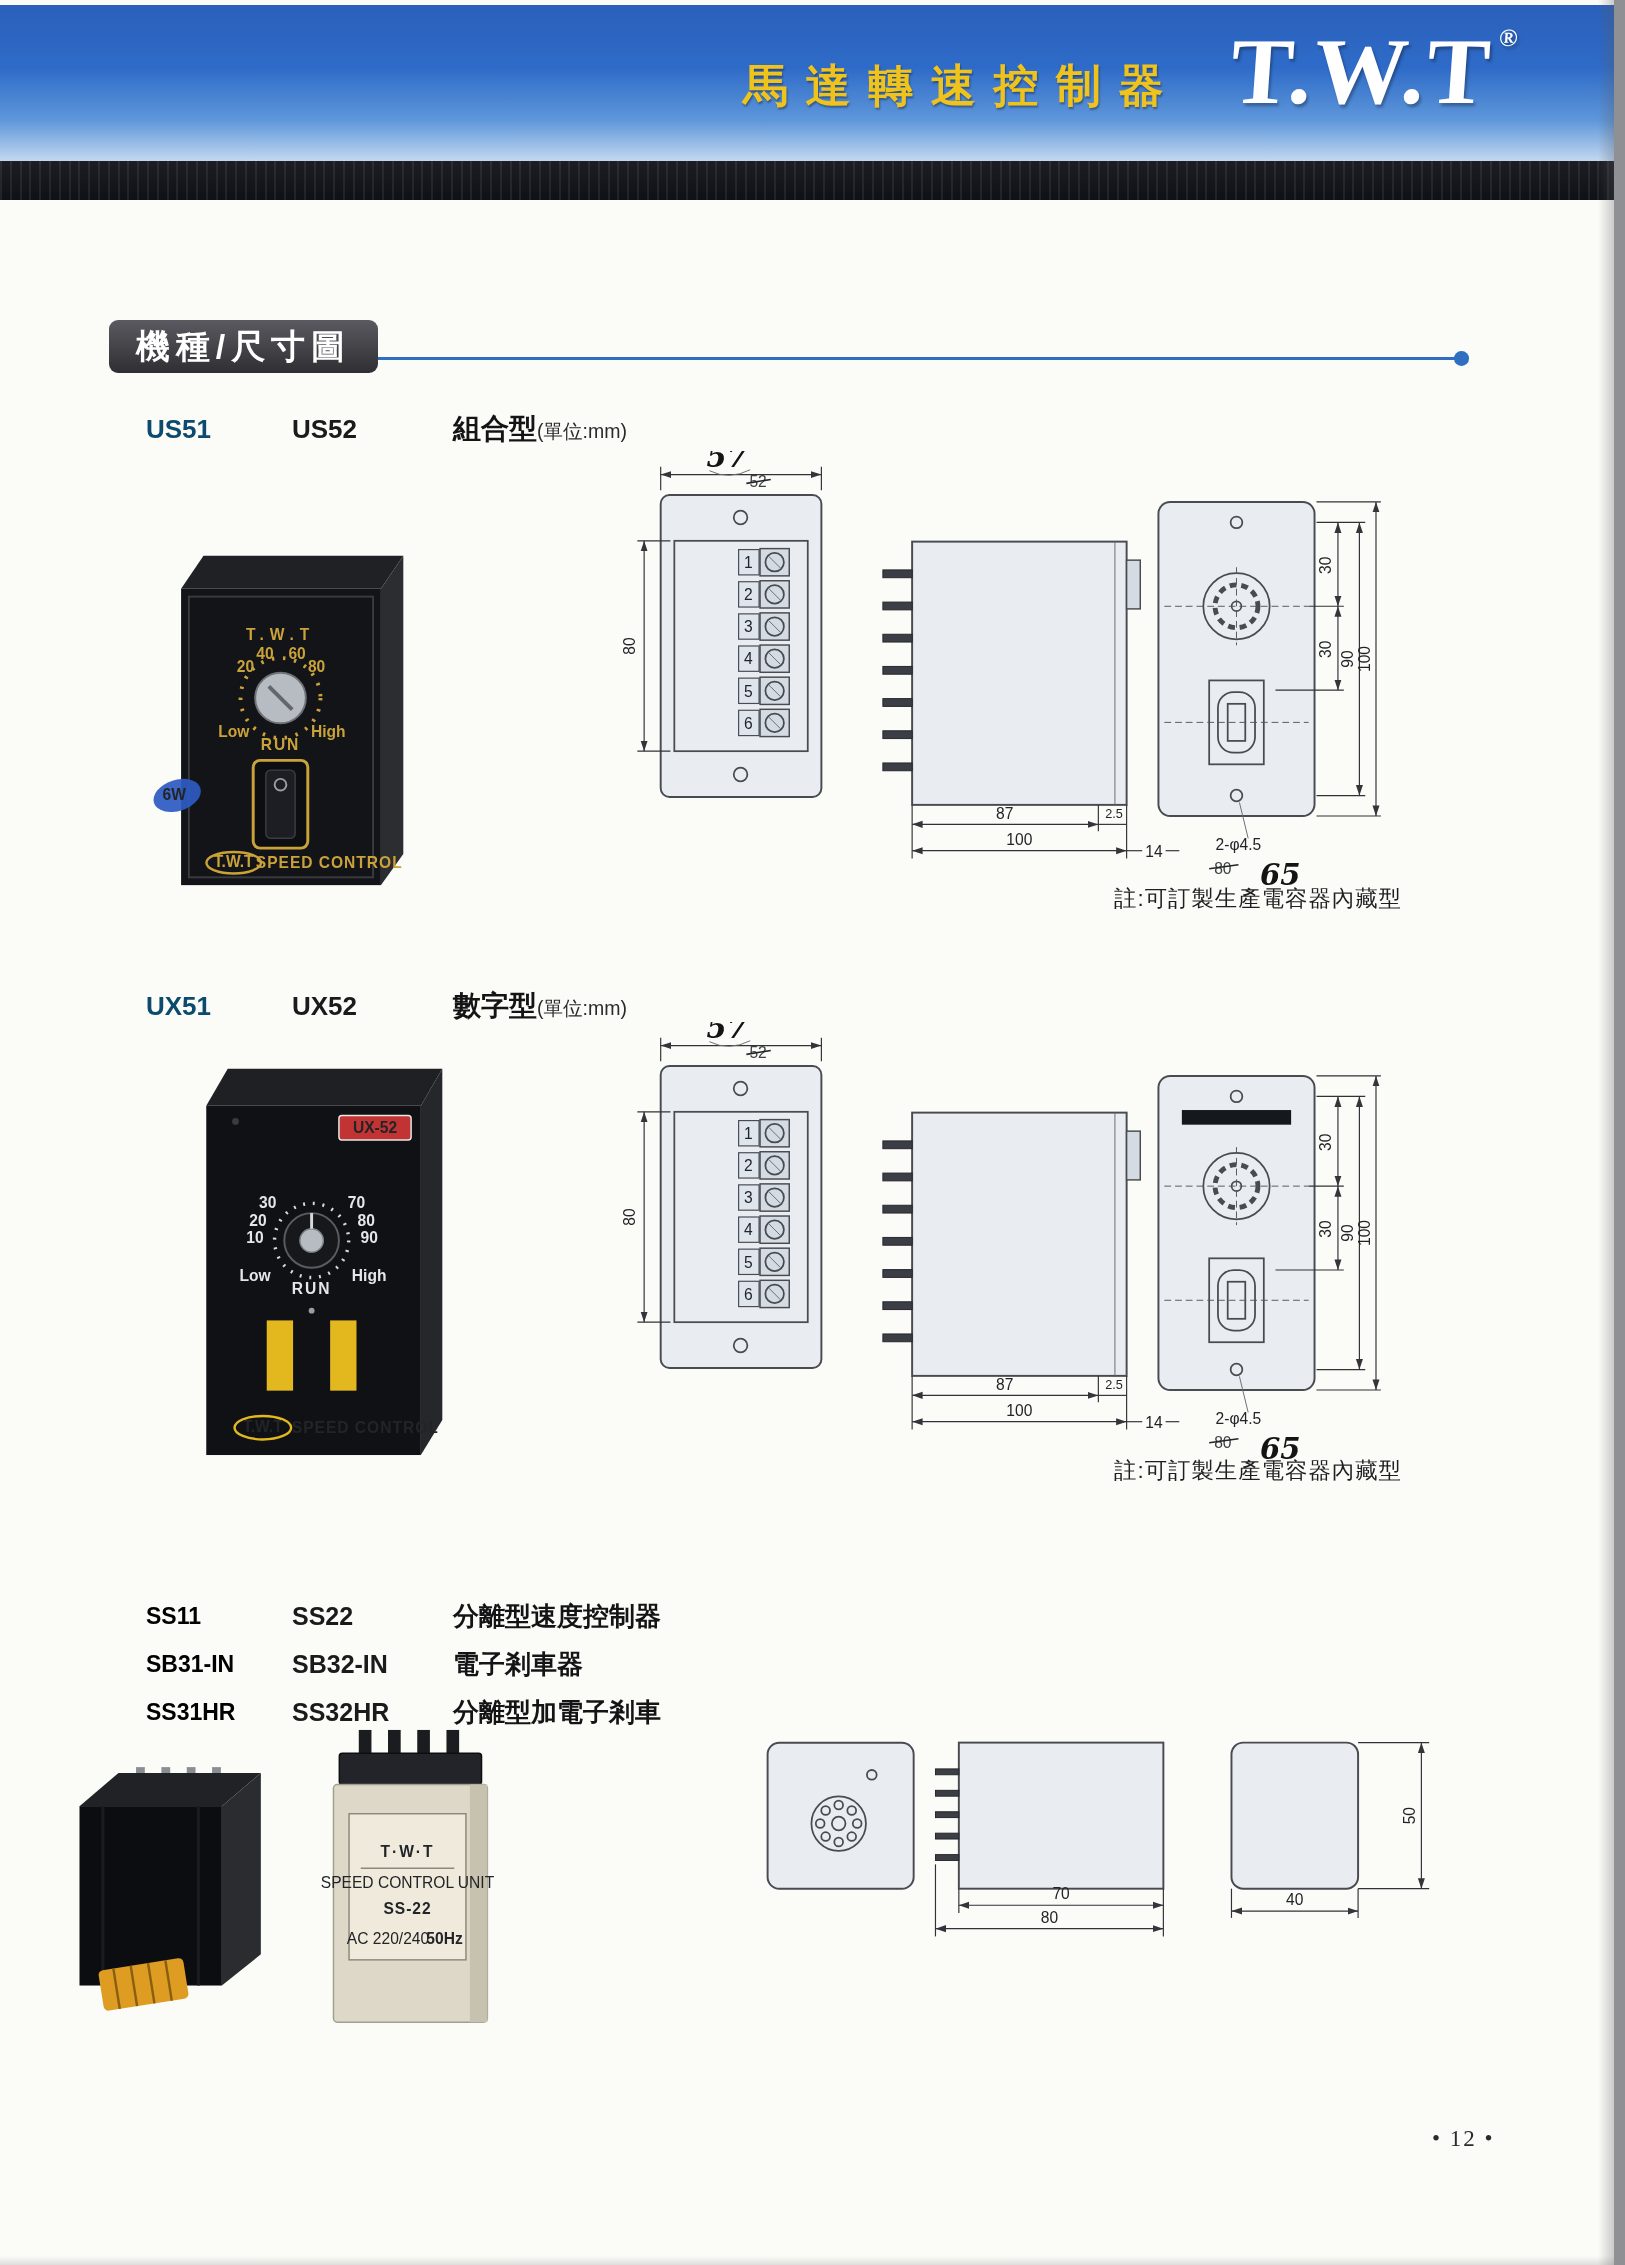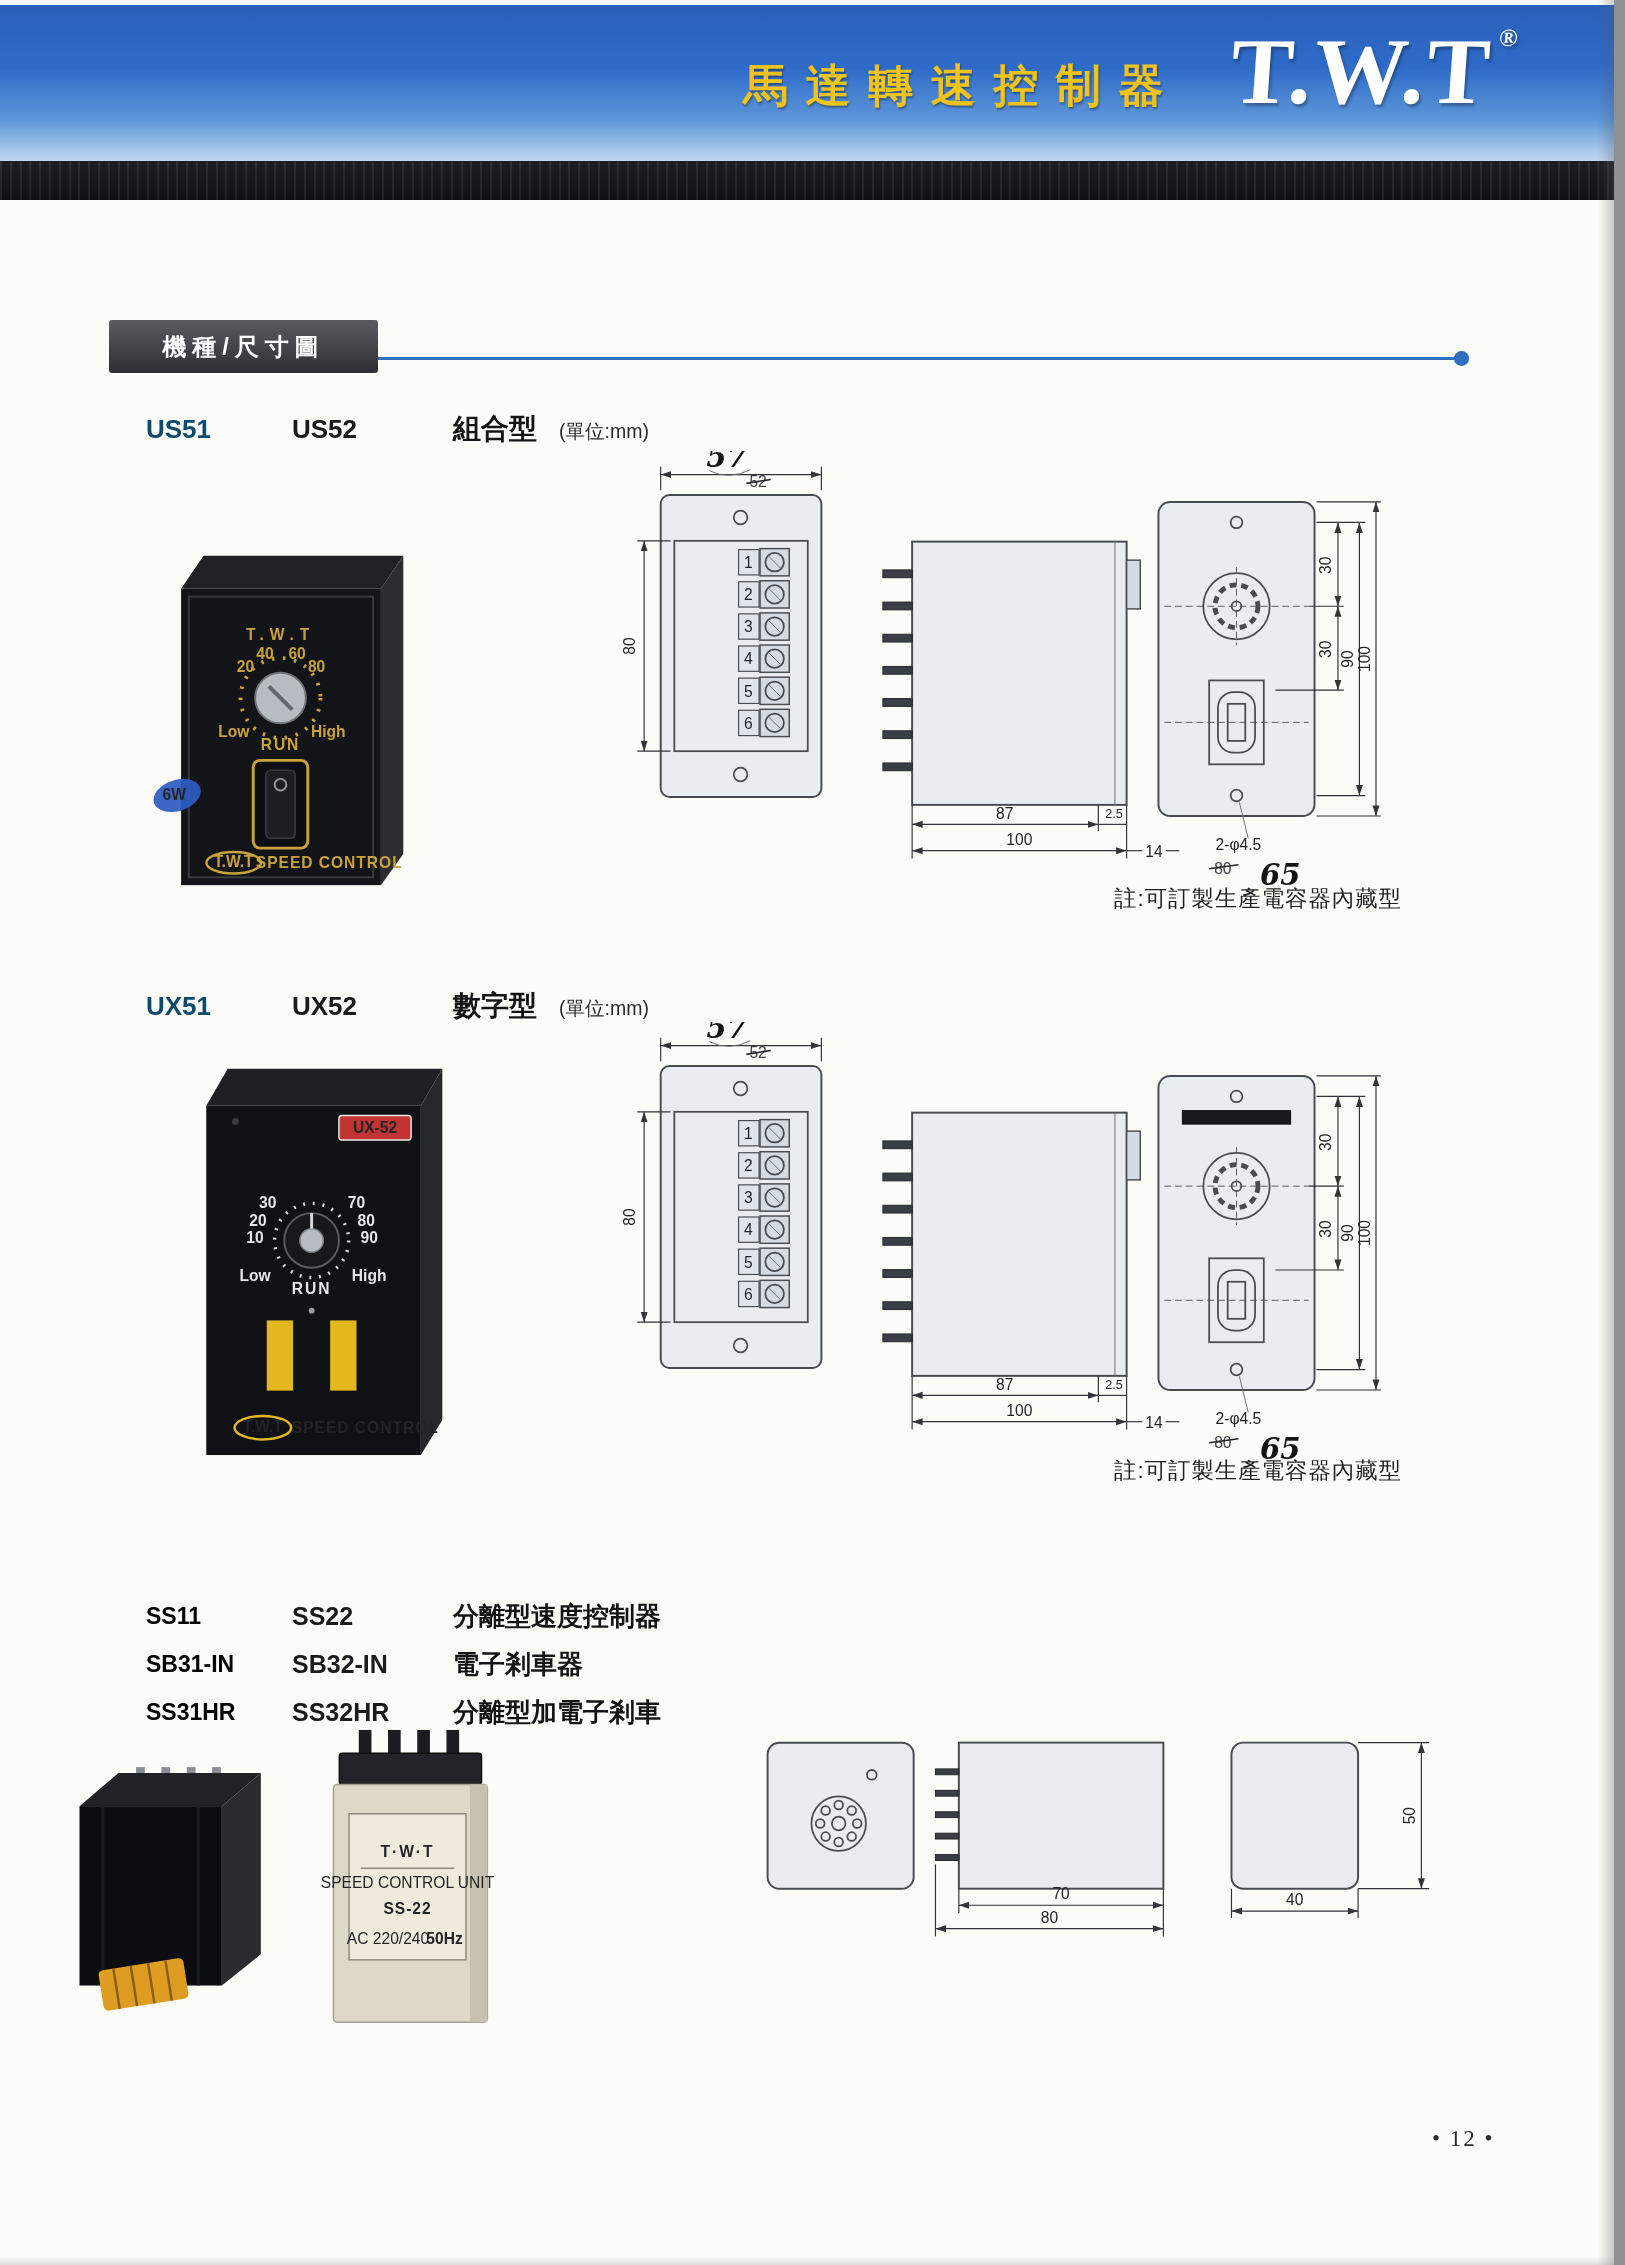--- a/index.html
+++ b/index.html
@@ -12,30 +12,30 @@
     letter-spacing:17.6px;text-shadow:1px 2px 2px rgba(0,0,0,.35);white-space:nowrap}
   .logo{position:absolute;left:1231px;top:11.7px;color:#fff;font-family:"Liberation Serif",serif;
     font-weight:bold;font-size:94px;transform:skewX(-4deg);letter-spacing:2px;
     text-shadow:2px 2.9px 2.9px rgba(0,0,0,.3);white-space:nowrap}
   .logo sup{font-size:25px;vertical-align:57px;margin-left:4.9px}
   .dark-stripe{position:absolute;left:0;top:161px;width:100%;height:39px;
     background-image:repeating-linear-gradient(90deg,rgba(255,255,255,.07) 0 2px,rgba(0,0,0,0) 2px 9.8px),
       linear-gradient(180deg,#1d1e24,#101117)}
   
   .section-chip{position:absolute;left:109px;top:320px;width:269px;height:53px;z-index:2;
-    background:linear-gradient(180deg,#5a5a60,#2e2e33);border-radius:3px;color:#fff;
-    font-size:24px;font-weight:bold;letter-spacing:5.9px;display:flex;align-items:center;justify-content:center}
+    background:linear-gradient(180deg,#5a5a60,#2e2e33);border-radius:9px;color:#fff;
+    font-size:34px;font-weight:bold;letter-spacing:5.9px;display:flex;align-items:center;justify-content:center}
   .rule{position:absolute;left:127px;top:357px;width:1338px;height:2.9px;background:#2f6fc1;z-index:1}
   .rule-dot{position:absolute;right:-3.9px;top:-5.9px;width:14.6px;height:14.6px;border-radius:50%;background:#2f6fc1}
   
   .models-row{position:absolute;left:146px;display:flex;align-items:baseline;white-space:nowrap}
   .models-row .m1{display:inline-block;width:146px;font-size:26px;font-weight:bold;color:#0c4a6e}
   .models-row .m2{display:inline-block;width:161px;font-size:26px;font-weight:bold;color:#1b1b1d}
   .models-row .type{font-size:28px;font-weight:bold;color:#141416}
-  .models-row .unit{font-size:19.5px;color:#2a2a2c;margin-left:22px}
+  .models-row .unit{font-size:19.5px;color:#2a2a2c;margin-left:0}
   .s3-rows{position:absolute;left:146px;top:1592px}
   .s3-row{display:flex;height:48px;align-items:center;white-space:nowrap}
   .s3-row .m1{display:inline-block;width:146px;font-size:23px;font-weight:bold;color:#000000}
   .s3-row .m2{display:inline-block;width:161px;font-size:25px;font-weight:bold;color:#1b1b1d}
   .s3-row .desc{font-size:26px;font-weight:bold;color:#141416}
   .note{position:absolute;left:975px;width:427px;text-align:right;font-size:22.4px;color:#1f1f22;letter-spacing:1px;white-space:nowrap}
   .page-num{position:absolute;left:1432px;top:2126px;font-size:23px;color:#2c2c2e;
     font-family:"Liberation Serif",serif;letter-spacing:2px}
   .scan-edge{position:absolute;top:0;right:0;width:15.6px;height:100%;
     background:linear-gradient(90deg,rgba(0,0,0,0),rgba(90,90,95,.30))}

